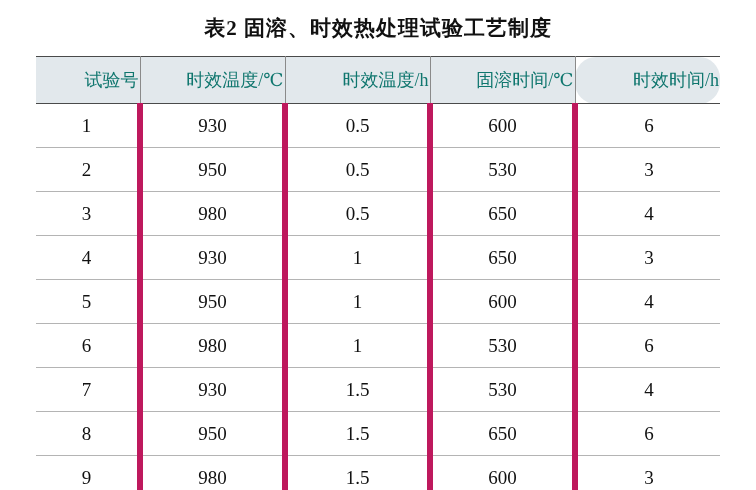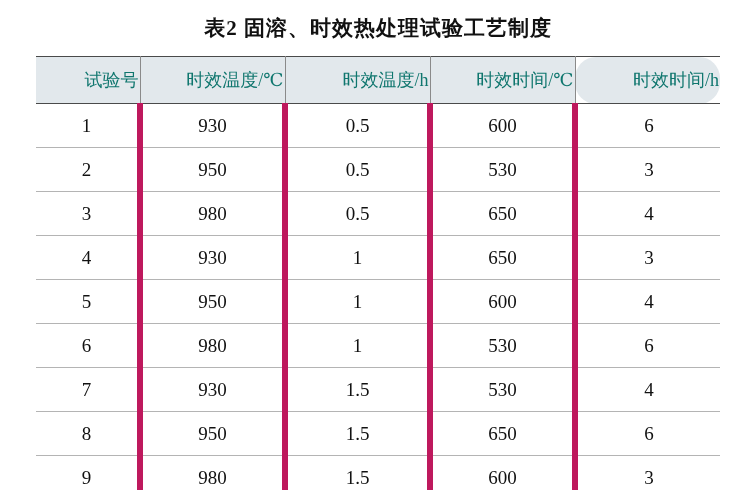--- a/index.html
+++ b/index.html
@@ -93,21 +93,21 @@
           <col class="c1">
           <col class="c2">
           <col class="c3">
           <col class="c4">
       </colgroup>
       <thead>
         <tr>
           <th>试验号</th>
           <th>时效温度/℃</th>
           <th>时效温度/h</th>
-          <th>时效时间/℃</th>
+          <th>固溶时间/℃</th>
           <th>时效时间/h</th>
         </tr>
       </thead>
       <tbody>
         <tr>
           <td>1</td>
           <td>930</td>
           <td>0.5</td>
           <td>600</td>
           <td>6</td>

